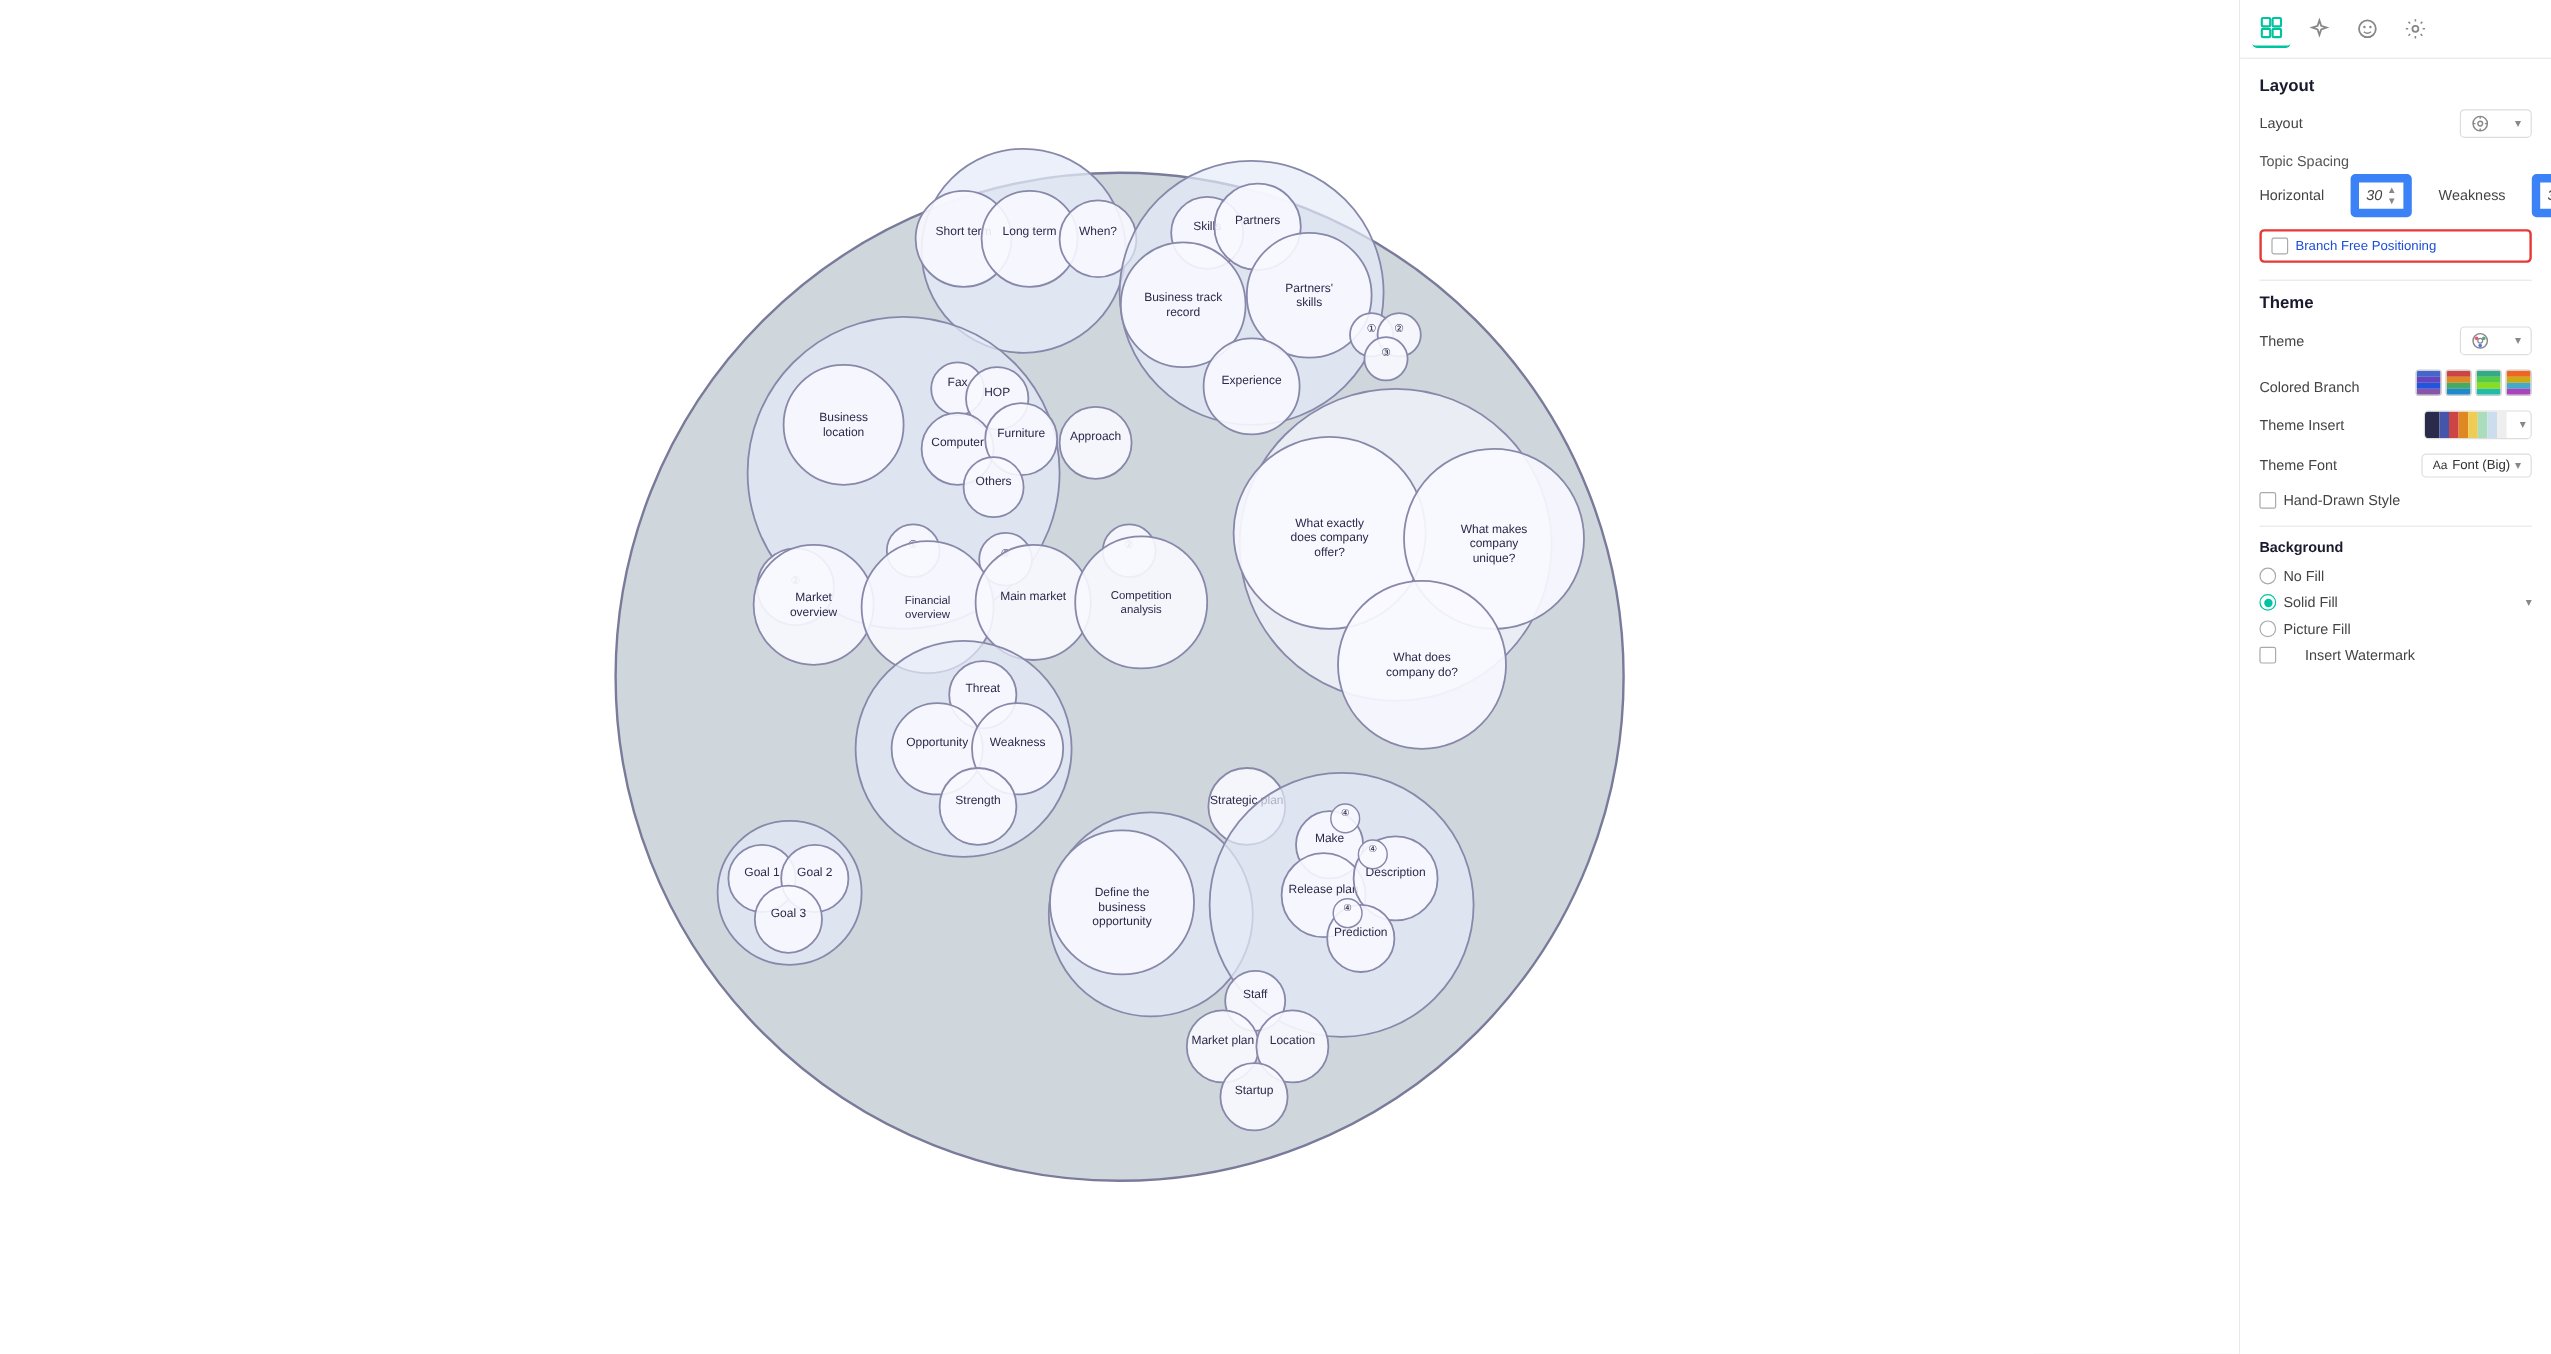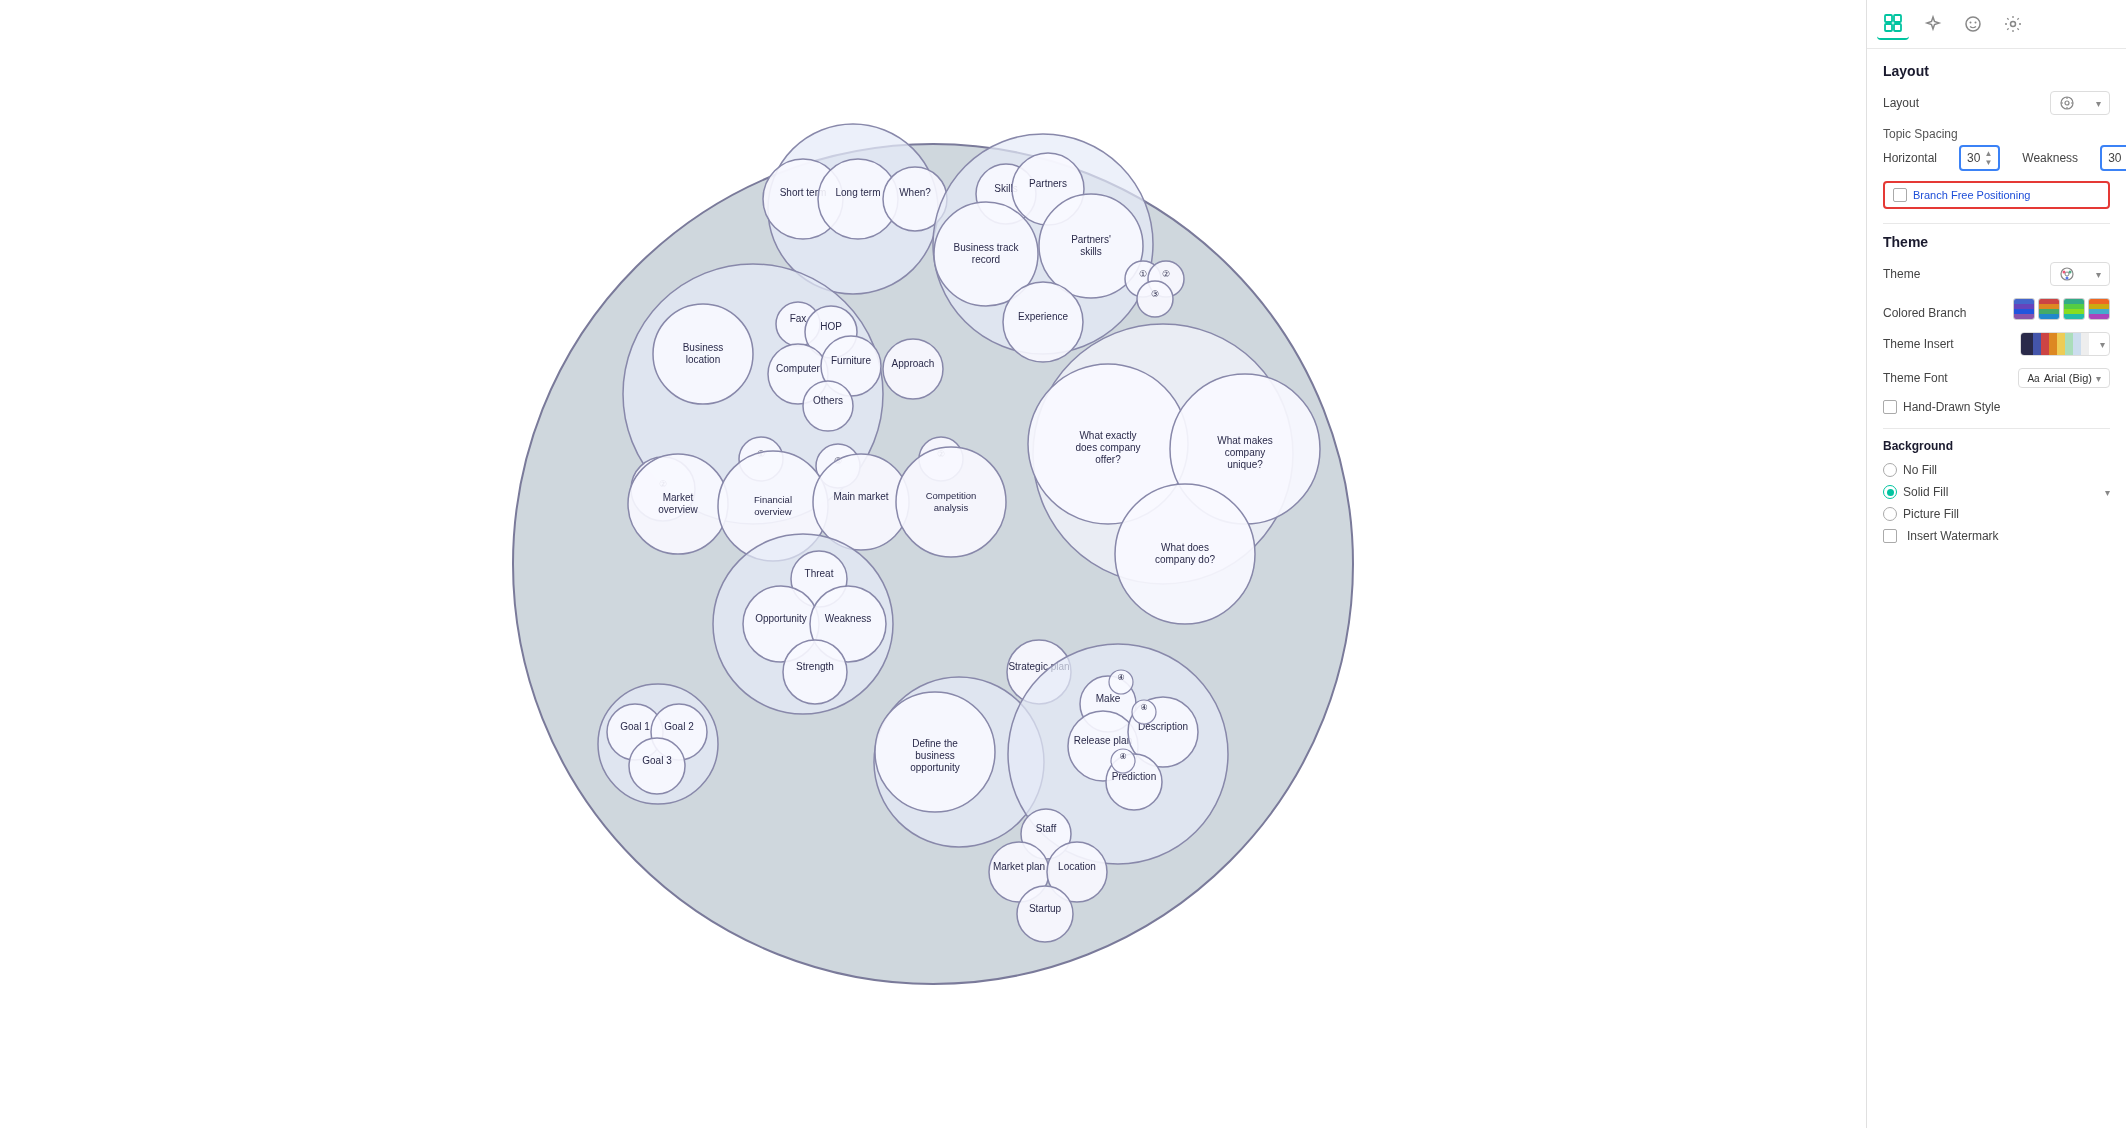--- a/index.html
+++ b/index.html
@@ -105,24 +105,25 @@
       align-items: center;
       gap: 22px;
       margin-bottom: 10px;
       font-size: 12px;
       color: #444;
     }
 
     .spacing-input {
       display: flex;
       align-items: center;
-      border: 2px solid #3b82f6;
+      border: 7px solid #3b82f6;
       border-radius: 4px;
       padding: 2px 6px;
       gap: 4px;
+      font-style: italic;
     }
 
     .branch-free-row {
       display: flex;
       align-items: center;
       gap: 6px;
       margin-bottom: 14px;
       border: 2px solid #e53935;
       border-radius: 4px;
       padding: 5px 8px;
@@ -223,21 +224,21 @@
       content: '';
       width: 7px;
       height: 7px;
       border-radius: 50%;
       background: #00c4a0;
     }
 
     .insert-watermark-row {
       display: flex;
       align-items: center;
-      gap: 10px;
+      gap: 24px;
       font-size: 12px;
       color: #444;
     }
 
     .chevron-icon {
       font-size: 10px;
       color: #888;
     }
 
     
@@ -526,21 +527,21 @@
           <div style="background:#eeeeee;width:8px;"></div>
         </div>
         <span class="chevron-icon" style="padding:0 4px;">▾</span>
       </div>
     </div>
 
     <div class="control-row">
       <span class="control-row-label">Theme Font</span>
       <div class="font-control">
         <span style="font-size:10px;">Aa</span>
-        <span style="font-size:11px;">Arial (Big)</span>
+        <span style="font-size:11px;">Font (Big)</span>
         <span class="chevron-icon">▾</span>
       </div>
     </div>
 
     <div class="hand-drawn-row">
       <div class="checkbox-box"></div>
       <span style="font-size:12px;color:#444;">Hand-Drawn Style</span>
     </div>
 
     <div class="divider"></div>

